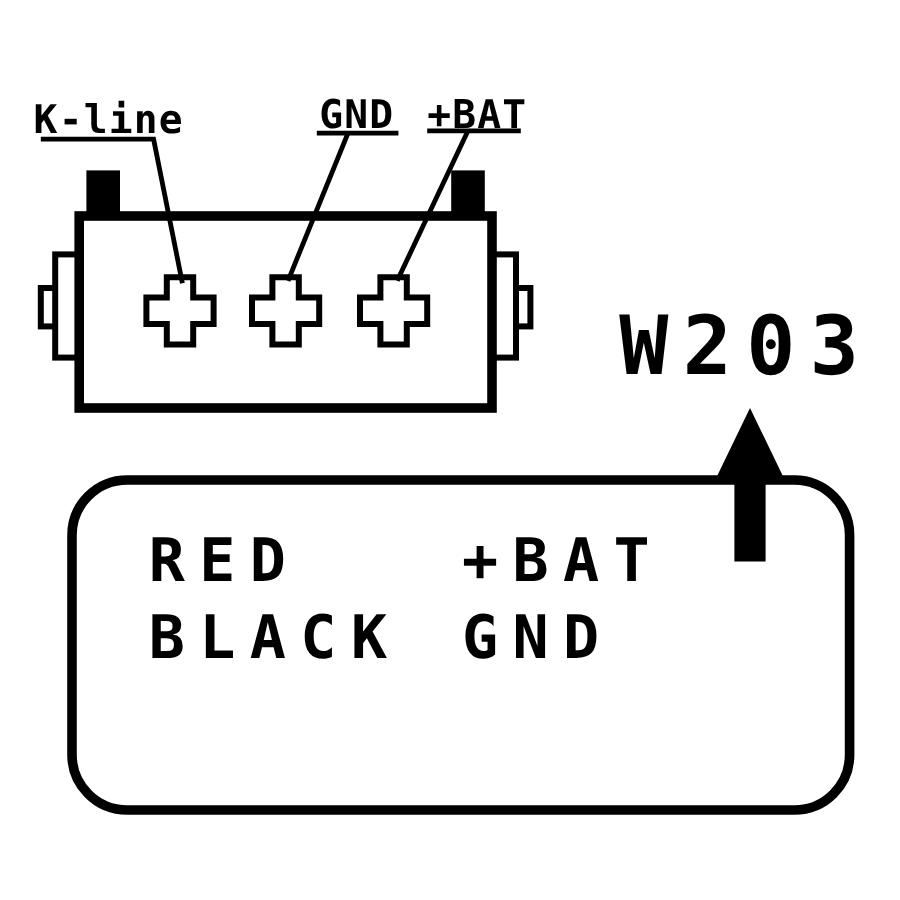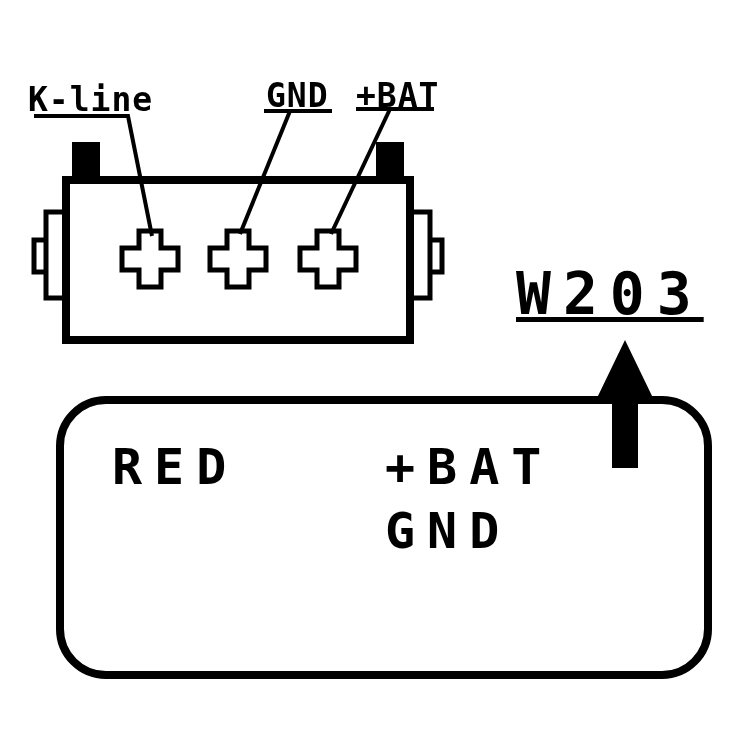--- a/index.html
+++ b/index.html
@@ -22,40 +22,39 @@
     position: absolute;
     font-weight: bold;
     white-space: nowrap;
     color: #000;
   }
   .pin-lbl { font-size: 33px; letter-spacing: 1px; }
   .lbl-kline { left: 28px;  top: 80px; }
   .lbl-gnd   { left: 266px; top: 76px; }
   .lbl-bat   { left: 356px; top: 76px; }
   .model-lbl {
-    left: 516px; top: 260px;
-    font-size: 58px;
+    left: 516px; top: 250px;
+    font-size: 68px;
     letter-spacing: 12px;
-    text-decoration: underline;
   }
   .legend-row {
     position: absolute;
     left: 0;
     width: 750px;
     height: 62px;
   }
   .legend-row .wire,
   .legend-row .sig {
     position: absolute;
     font-weight: bold;
     font-size: 50px;
     letter-spacing: 12px;
     white-space: nowrap;
   }
-  .legend-row .wire { left: 112px; }
+  .legend-row .wire { left: 124px; }
   .legend-row .sig  { left: 385px; }
   .row-0 { top: 438px; }
   .row-1 { top: 502px; }
   .row-2 { top: 566px; }
 </style>
 </head>
 <body>
 
 <div class="canvas">
 
@@ -91,16 +90,17 @@
   <div class="txt pin-lbl lbl-gnd">GND</div>
   <div class="txt pin-lbl lbl-bat">+BAT</div>
 
   <div class="txt model-lbl">W203</div>
 
   <div class="legend-row row-0">
     <span class="wire">RED</span>
     <span class="sig">+BAT</span>
   </div>
   <div class="legend-row row-1">
+    <span class="wire">BLACK</span>
     <span class="sig">GND</span>
   </div>
 
 </div>
 
 </body></html>

